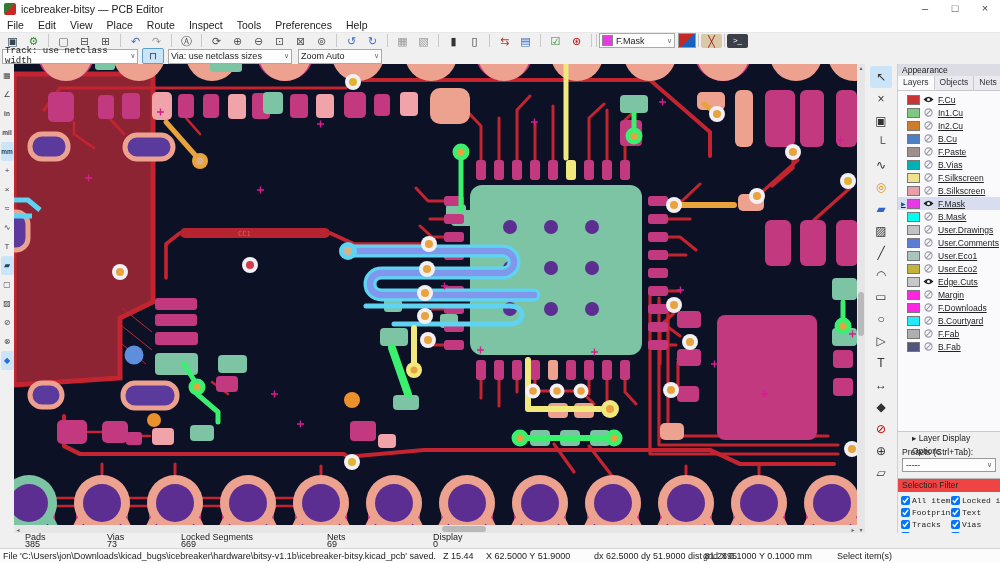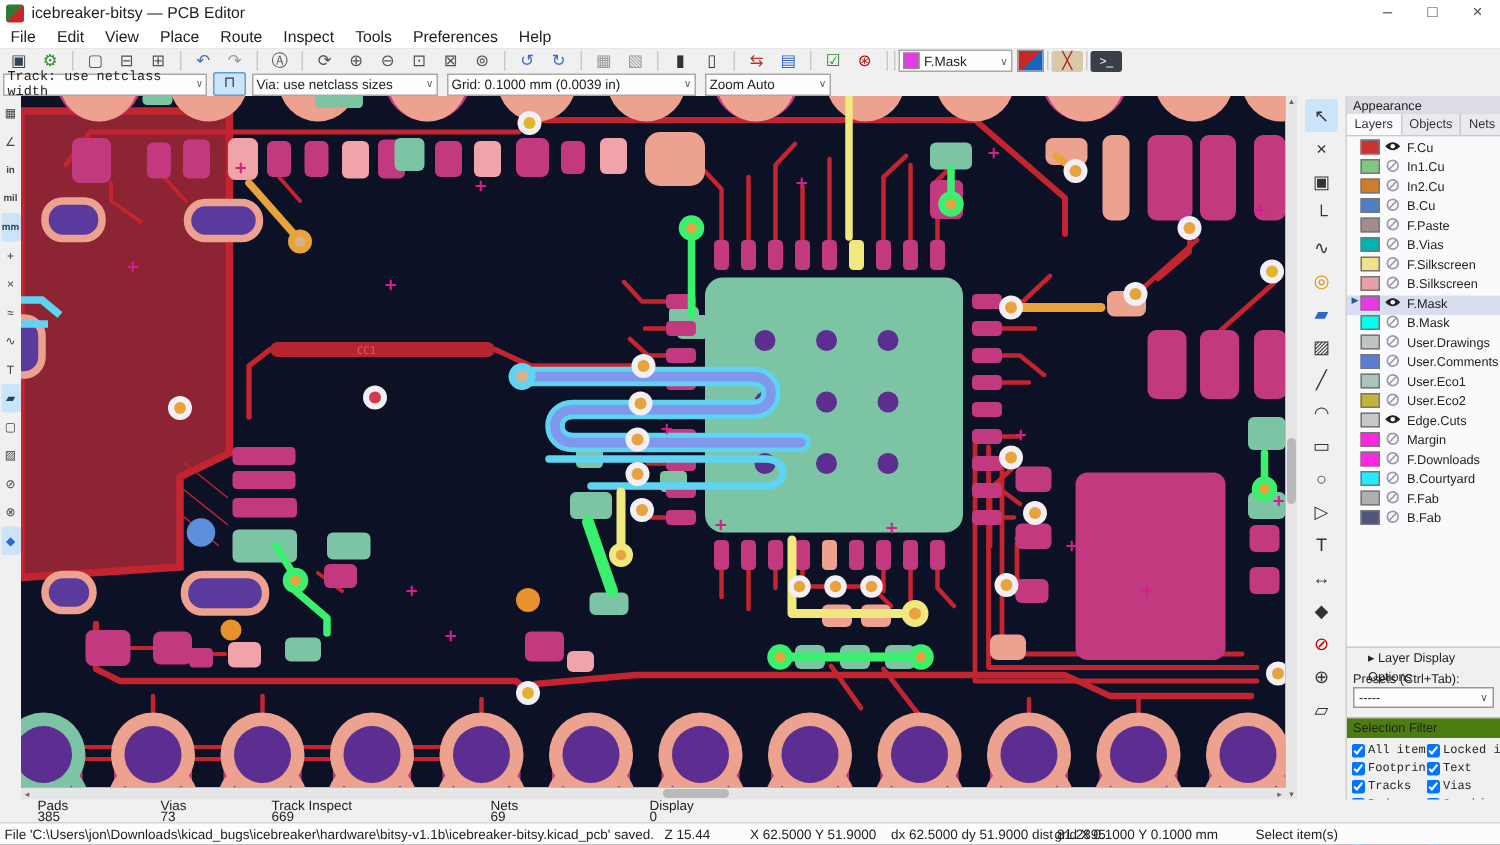--- a/index.html
+++ b/index.html
@@ -27,45 +27,45 @@
   .toggle-btn{width:20px;height:14px;background:#cce4f7;border:1px solid #5a9fd4;border-radius:2px;text-align:center;line-height:13px;font-size:10px;color:#335;margin:0 4px;}
   
   #lefttoolbar{left:0;top:64px;width:14px;height:469px;background:#f0f0f0;display:flex;flex-direction:column;align-items:center;padding-top:2px;box-sizing:border-box;}
   .ltb-btn{width:13px;height:19px;font-size:8px;line-height:19px;text-align:center;color:#444;}
   .ltb-btn.lbl{font-size:6.5px;font-weight:bold;}
   .ltb-btn.active{background:#cce4f7;border-radius:2px;color:#246;}
   #righttoolbar{left:865px;top:64px;width:32px;height:469px;background:#f0f0f0;display:flex;flex-direction:column;align-items:center;padding-top:2px;box-sizing:border-box;}
   .rtb-btn{width:22px;height:22px;font-size:12px;line-height:22px;text-align:center;color:#333;}
   .rtb-btn.active{background:#cce4f7;border-radius:2px;}
   
-  #canvas-wrap{left:14px;top:64px;width:843px;height:461px;background:#15803d;overflow:hidden;}
+  #canvas-wrap{left:14px;top:64px;width:843px;height:461px;background:#8b5cf6;overflow:hidden;}
   #hscroll{left:14px;top:525px;width:843px;height:8px;background:#e6e6e6;}
   #hscroll .thumb{position:absolute;left:428px;top:1px;width:44px;height:6px;background:#b9b9b9;border-radius:3px;}
   #vscroll{left:857px;top:64px;width:8px;height:469px;background:#e6e6e6;}
   #vscroll .thumb{position:absolute;top:228px;left:1px;width:6px;height:44px;background:#b9b9b9;border-radius:3px;}
   .sb-arrow{position:absolute;font-size:6px;color:#666;width:8px;text-align:center;}
   
   #panel{left:897px;top:64px;width:103px;height:469px;background:#f0f0f0;border-left:1px solid #d0d0d0;box-sizing:border-box;font-size:8.5px;color:#222;}
   #panel-header{height:12px;background:#dcdce4;line-height:12px;padding-left:4px;font-size:8.5px;}
   #tabs{height:14px;display:flex;background:#eaeaf0;border-bottom:1px solid #c9c9c9;}
   .tab{padding:0 5px;line-height:13px;border-right:1px solid #c9c9c9;color:#333;}
   .tab.active{background:#fafafc;border-bottom:1px solid #fafafc;}
   #layers{background:#fafafc;height:264px;overflow:hidden;padding-top:2px;}
-  .layer-row{height:13px;display:flex;align-items:flex-start;padding-left:3px;}
+  .layer-row{height:13px;display:flex;align-items:center;padding-left:3px;text-decoration:underline;}
   .layer-row.selected{background:#d8def0;}
   .sel-arrow{width:6px;font-size:6px;color:#2a52a8;}
   .layer-swatch{width:11px;height:8px;border:1px solid #777;margin-right:3px;flex:none;}
   .layer-eye{width:12px;height:9px;margin-right:3px;flex:none;display:flex;align-items:center;}
   .layer-name{white-space:nowrap;font-size:8.5px;}
   #layers-spacer{background:#fafafc;height:74px;border-bottom:1px solid #c9c9c9;}
   #ldo{height:13px;line-height:13px;padding-left:4px;background:#f0f0f0;font-size:8.5px;margin-left:10px;}
   #presets-label{padding:2px 0 1px 4px;font-size:8.5px;}
   #presets{margin:0 4px;height:12px;background:#fdfdfd;border:1px solid #999;display:flex;align-items:center;padding:0 3px;font-size:8.5px;}
   #presets .arrow{margin-left:auto;font-size:7px;color:#555;}
-  #selfilter-header{margin-top:6px;height:13px;background:#4d7c0f;line-height:13px;padding-left:4px;border-top:1px solid #bbb;}
+  #selfilter-header{margin-top:6px;height:13px;background:#ef4444;line-height:13px;padding-left:4px;border-top:1px solid #bbb;}
   #filters{display:grid;grid-template-columns:50px 49px;padding:3px 0 0 3px;row-gap:1px;}
   .filter-item{display:flex;align-items:center;height:11px;}
   .filter-item input{width:9px;height:9px;margin:0 2px 0 0;}
   .filter-item label{font-size:8px;white-space:nowrap;font-family:Liberation Mono, monospace;}
   
   #statusA{left:0;top:533px;width:1000px;height:15px;background:#f0f0f0;font-size:9px;color:#222;}
   .stat-col{position:absolute;top:0;}
   .stat-col .lab{display:block;height:8px;line-height:9px;}
   .stat-col .val{display:block;height:7px;line-height:7px;}
   #statusB{left:0;top:548px;width:1000px;height:15px;background:#fcfcfc;border-top:1px solid #d5d5d5;font-size:9px;color:#222;}
@@ -169,24 +169,20 @@
 <div id="toolbar2" class="abs">
   <div class="combo" style="width:130px;margin-left:2px;font-family:Liberation Mono, monospace;">
     <span>Track: use netclass width</span>
       <span class="arrow">∨</span>
   </div>
   <div class="toggle-btn">⊓</div>
   <div class="combo" style="width:118px;">
     <span>Via: use netclass sizes</span>
       <span class="arrow">∨</span>
   </div>
-  <div class="combo" style="width:160px;margin-left:6px;">
-    <span>Grid: 0.1000 mm (0.0039 in)</span>
-      <span class="arrow">∨</span>
-  </div>
   <div class="combo" style="width:78px;margin-left:6px;text-align:center;">
     <span>Zoom Auto</span>
       <span class="arrow">∨</span>
   </div>
 </div>
 
 <div id="lefttoolbar" class="abs">
     <div class="ltb-btn">▦</div>
     <div class="ltb-btn">∠</div>
     <div class="ltb-btn lbl">in</div>
@@ -873,33 +869,33 @@
 <div id="statusA" class="abs">
   <div class="stat-col" style="left:25px;">
       <span class="lab">Pads</span>
       <span class="val">385</span>
     </div>
   <div class="stat-col" style="left:107px;">
       <span class="lab">Vias</span>
       <span class="val">73</span>
     </div>
   <div class="stat-col" style="left:181px;">
-      <span class="lab">Track Inspect</span>
+      <span class="lab">Locked Segments</span>
       <span class="val">669</span>
     </div>
   <div class="stat-col" style="left:327px;">
       <span class="lab">Nets</span>
       <span class="val">69</span>
     </div>
   <div class="stat-col" style="left:433px;">
       <span class="lab">Display</span>
       <span class="val">0</span>
     </div>
 </div>
 <div id="statusB" class="abs">
   <span style="left:3px;">File 'C:\Users\jon\Downloads\kicad_bugs\icebreaker\hardware\bitsy-v1.1b\icebreaker-bitsy.kicad_pcb' saved.</span>
   <span style="left:443px;">Z 15.44</span>
-  <span style="left:500px;">X 62.5000 Y 51.9000</span>
+  <span style="left:486px;">X 62.5000 Y 51.9000</span>
   <span style="left:594px;">dx 62.5000  dy 51.9000  dist 81.2395</span>
   <span style="left:703px;">grid X 0.1000  Y 0.1000</span>
   <span style="left:797px;">mm</span>
   <span style="left:837px;">Select item(s)</span>
 </div>
 
 </body></html>

